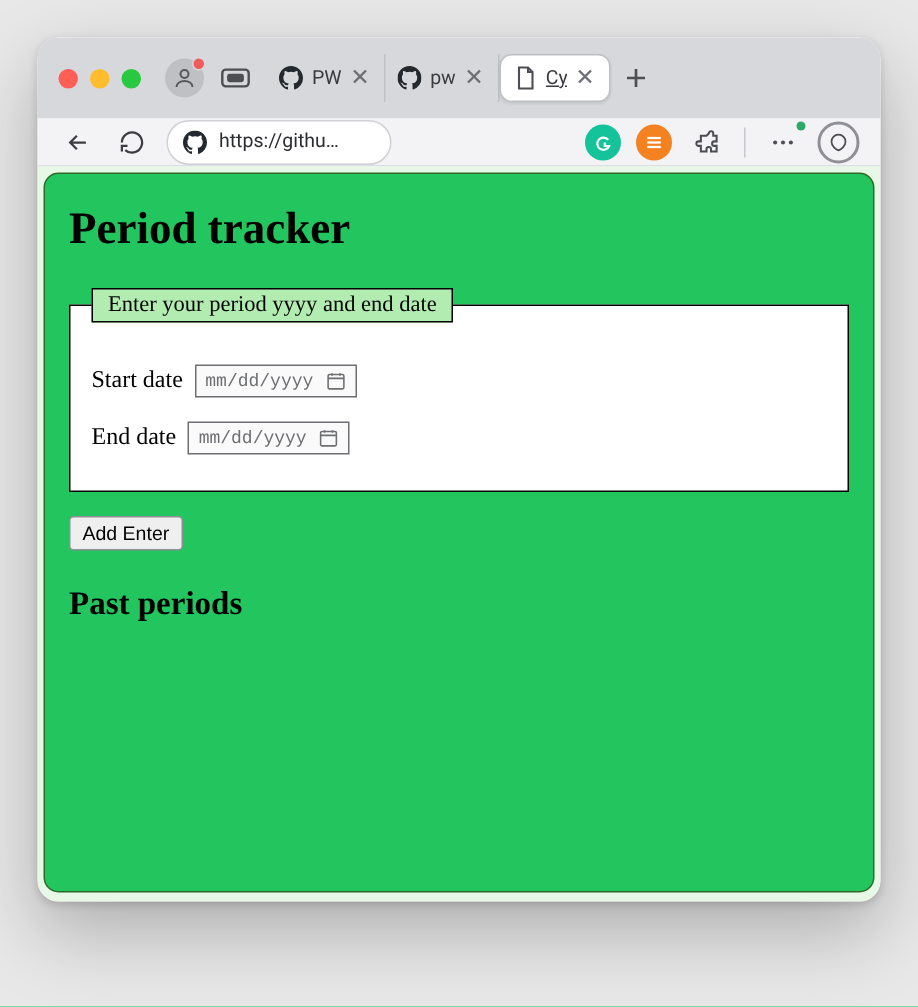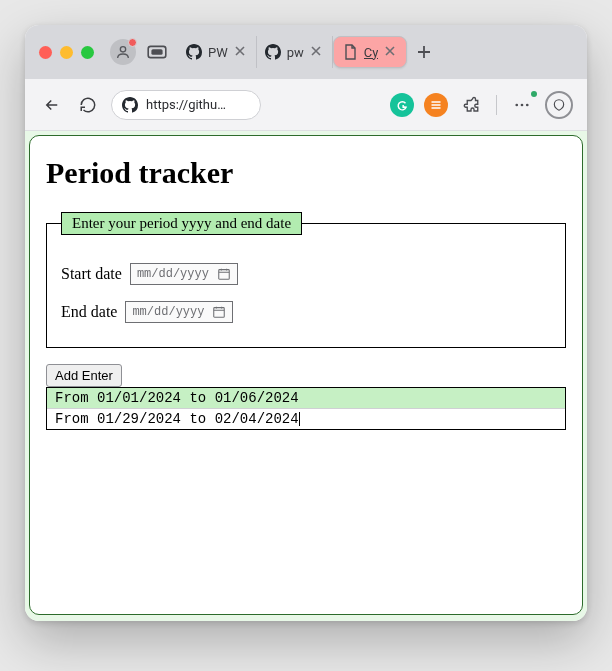--- a/index.html
+++ b/index.html
@@ -50,38 +50,38 @@
       display: flex; align-items: center; gap: 6px;
       padding: 6px 8px;
       font-size: 13px;
       color: #3a3b3f;
       min-width: 70px;
       max-width: 88px;
       border-right: 1px solid #c0c1c6;
       height: 32px;
     }
     .tab.active {
-      background: #fca5a5;
+      background: #ffffff;
       border: 1px solid #bfc0c4;
       border-radius: 8px;
       box-shadow: 0 1px 2px rgba(0,0,0,0.08);
       text-decoration: underline;
     }
     .tab .favicon { width: 16px; height: 16px; flex: 0 0 16px; display:flex; align-items:center; justify-content:center; }
     .tab .title { flex: 1; overflow: hidden; white-space: nowrap; text-overflow: clip; }
     .tab .closex { width: 14px; height: 14px; color:#6d6e73; }
     .tab .closex svg { width:12px; height:12px; display:block; }
 
     .newtab { width:22px; display:flex; align-items:center; justify-content:center; color:#4d4e53; margin-left:6px;}
     .newtab svg { width: 16px; height: 16px; }
 
     
     .toolbar {
       background: #f3f3f5;
-      height: 52px;
+      height: 32px;
       display: flex; align-items: center;
       padding: 0 14px;
       gap: 10px;
       border-bottom: 1px solid #dedfe2;
     }
     .tb-btn { width: 26px; height: 26px; display:flex; align-items:center; justify-content:center; color:#3c3d41; }
     .tb-btn svg { width: 18px; height: 18px; }
 
     .addressbar {
       flex: 0 0 150px;
@@ -118,21 +118,21 @@
     
     .content {
       flex:1;
       background: #e8f8e7;
       padding: 4px;
       min-height: 490px;
     }
     .page {
       border: 1px solid #2d6b2b;
       border-radius: 10px;
-      background: #ffffff;
+      background: #22c55e;
       padding: 10px 16px 56px 16px;
       min-height: 480px;
       font-family: Georgia, "Times New Roman", serif;
     }
     .page h1 {
       font-family: Georgia, "Times New Roman", serif;
       font-size: 30px;
       font-weight: 700;
       margin: 10px 0 22px 0;
       color: #000;
@@ -372,21 +372,18 @@
                   <rect x="2" y="3" width="12" height="11" rx="1"></rect>
                   <path d="M2 6h12M5 2v2M11 2v2"></path>
                 </svg>
             </span>
           </span>
         </div>
       </fieldset>
 
       <button class="addbtn">Add Enter</button>
 
-
-      <div class="past-list">
-        <div class="past-row hl">From 01/01/2024 to 01/06/2024</div>
-        <div class="past-row cursor-caret">From 01/29/2024 to 02/04/2024</div>
-      </div>
+      <h2>Past periods</h2>
+
     </div>
   </div>
 
 </div>
 
 </body></html>

